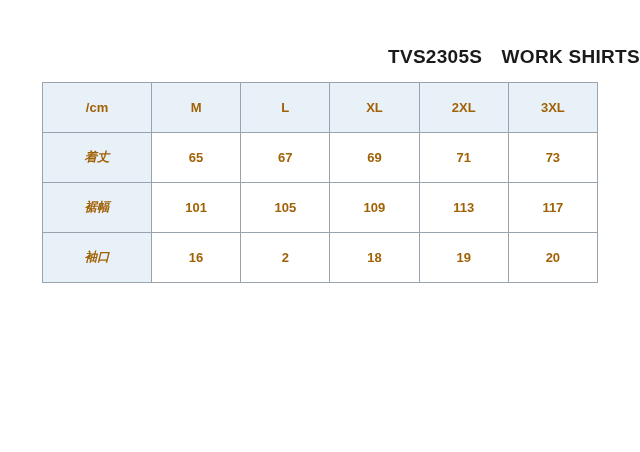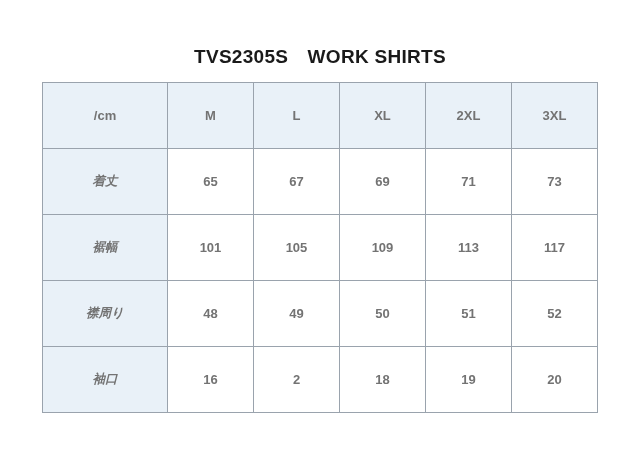--- a/index.html
+++ b/index.html
@@ -17,21 +17,21 @@
     position: relative;
     width: 640px;
     height: 452px;
     box-sizing: border-box;
   }
   .title {
     position: absolute;
     top: 44px;
     left: 0;
     width: 640px;
-    text-align: center;
+    text-align: right;
     font-size: 19px;
     font-weight: bold;
     color: #1a1a1a;
     letter-spacing: 0.3px;
     white-space: pre;
   }
   .table-wrap {
     position: absolute;
     top: 82px;
     left: 42px;
@@ -43,22 +43,22 @@
     table-layout: fixed;
   }
   table.size-table td,
   table.size-table th {
     border: 1px solid #9aa3ad;
     height: 41px;
     text-align: center;
     vertical-align: middle;
     font-size: 13px;
     font-weight: bold;
-    color: #737373;
-    padding: 12px;
+    color: #a16207;
+    padding: 4px;
   }
   table.size-table thead th {
     background: #e9f1f8;
   }
   table.size-table thead th.unit-head {
     width: 100px;
   }
   table.size-table tbody th.row-head {
     background: #e9f1f8;
     width: 100px;
@@ -100,28 +100,20 @@
         </tr>
         <tr>
           <th class="row-head">裾幅</th>
           <td>101</td>
           <td>105</td>
           <td>109</td>
           <td>113</td>
           <td>117</td>
         </tr>
         <tr>
-          <th class="row-head">襟周り</th>
-          <td>48</td>
-          <td>49</td>
-          <td>50</td>
-          <td>51</td>
-          <td>52</td>
-        </tr>
-        <tr>
           <th class="row-head">袖口</th>
           <td>16</td>
           <td>2</td>
           <td>18</td>
           <td>19</td>
           <td>20</td>
         </tr>
       </tbody>
     </table>
   </div>

